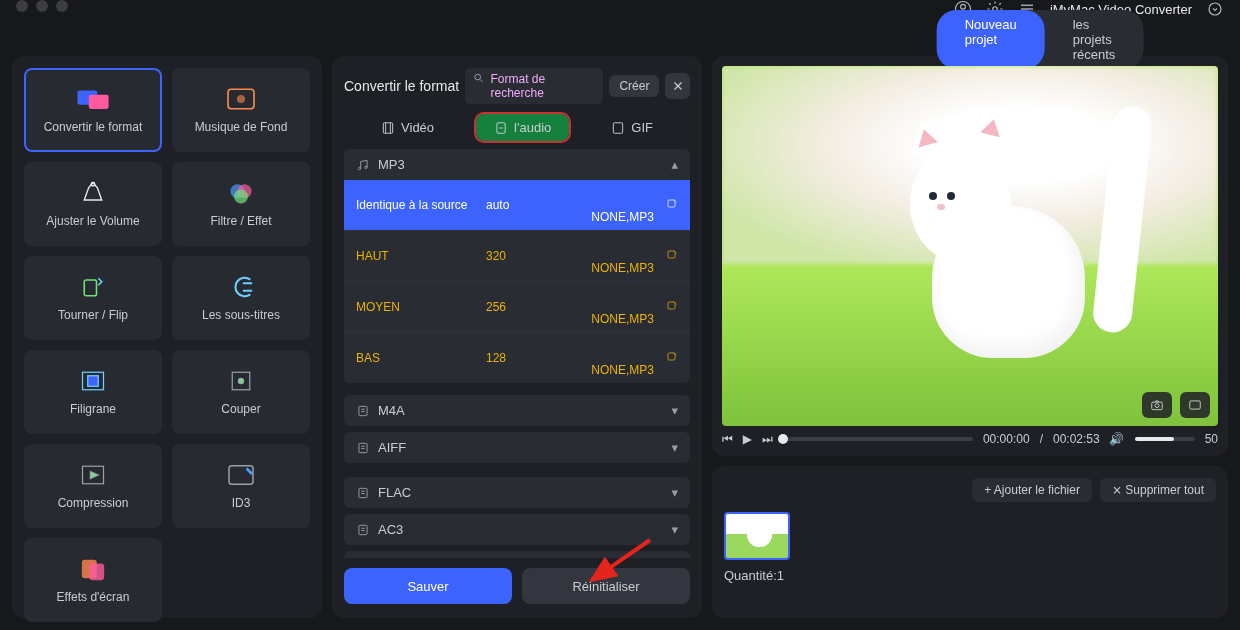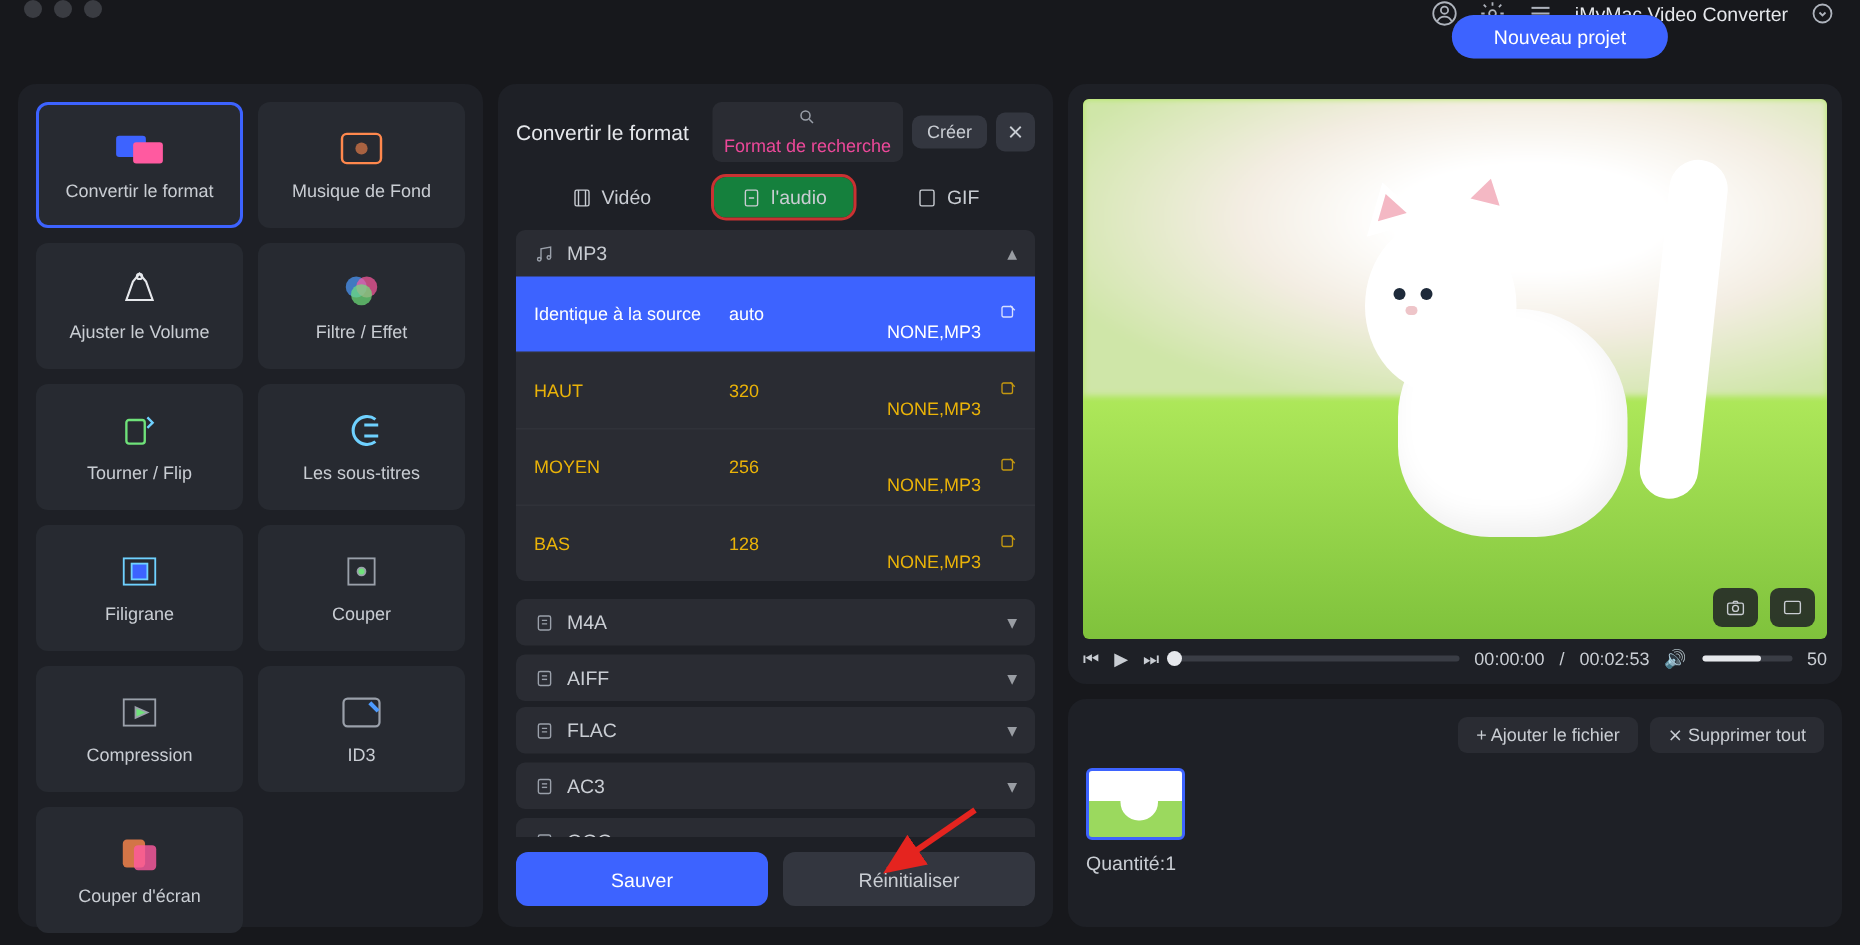--- a/index.html
+++ b/index.html
@@ -62,23 +62,23 @@
   color: #c9cdd3;
 }
 .tool.selected { border: 2px solid #3d63ff; }
 .tool .ticon { width: 34px; height: 26px; display:flex; align-items:center; justify-content:center; }
 
 
 .formatpanel { width: 370px; padding: 12px 12px 14px 12px; display:flex; flex-direction:column; }
 .fhead { display:flex; align-items:center; gap: 6px; margin-bottom: 10px; }
 .fhead .title { flex: 0 0 auto; font-size: 14px; color: #e6e8ec; margin-right: auto;}
 .searchwrap {
-  display:flex; align-items:center; gap:6px;
+  display:flex; gap:6px;
   background:#2a2c33; border-radius:6px; padding:4px 8px;
-  font-size: 12px; color:#ec4899;flex-direction:column;
+  font-size: 12px; color:#f0abfc;
 }
 .smbtn {
   background:#33363f; border-radius:6px; padding:4px 10px;
   font-size:12px; cursor:pointer;
 }
 .closebtn {
   background:#33363f; border-radius:6px; width:26px; height:26px;
   display:flex; align-items:center; justify-content:center; cursor:pointer;
 }
 .fmt-tabs { display:flex; gap: 24px; justify-content:center; margin-bottom: 8px;}
@@ -213,20 +213,21 @@
 <body>
 
 <div class="topbar">
   <div class="traffic">
     <div class="dot"></div>
     <div class="dot"></div>
     <div class="dot"></div>
   </div>
   <div class="seg">
     <div class="tab active">Nouveau projet</div>
+    <div class="tab">les projets récents</div>
   </div>
   <div class="topright">
     <div class="icbtn">
       <svg width="18" height="18" viewBox="0 0 24 24" fill="none" stroke="#aeb3bc" stroke-width="1.6">
           <circle cx="12" cy="12" r="10"></circle>
           <circle cx="12" cy="9" r="3.2"></circle>
           <path d="M5.5 19c1.5-3 4-4.2 6.5-4.2s5 1.2 6.5 4.2"></path>
         </svg>
     </div>
     <div class="icbtn">
@@ -347,21 +348,21 @@
           </div>
           <span>ID3</span>
         </div>
         <div class="tool">
           <div class="ticon">
             <svg width="30" height="26" viewBox="0 0 32 28" fill="none">
               <rect x="4" y="4" width="16" height="20" rx="3" fill="#ff884d" opacity=".8"></rect>
               <rect x="12" y="8" width="16" height="18" rx="3" fill="#ff5aa0" opacity=".8"></rect>
             </svg>
           </div>
-          <span>Couper d'écran</span>
+          <span>Effets d'écran</span>
         </div>
       </div>
   </div>
 
   <div class="panel formatpanel">
     <div class="fhead">
       <span class="title">Convertir le format</span>
       <div class="searchwrap">
         <svg width="12" height="12" viewBox="0 0 24 24" fill="none" stroke="#9aa0aa" stroke-width="2">
             <circle cx="10" cy="10" r="6"></circle>
@@ -468,21 +469,21 @@
             <div class="ghead">
               <svg width="14" height="14" viewBox="0 0 24 24" fill="none" stroke="#9aa0aa" stroke-width="1.6">
                 <rect x="5" y="4" width="14" height="16" rx="2"></rect>
                 <line x1="9" y1="9" x2="15" y2="9"></line>
                 <line x1="9" y1="13" x2="15" y2="13"></line>
               </svg>
               <span>AIFF</span>
               <span class="chev">▾</span>
             </div>
           </div>
-          <div class="fmtgroup" style="margin-top: 4px;">
+          <div class="fmtgroup" style="margin-top: 14px;">
             <div class="ghead">
               <svg width="14" height="14" viewBox="0 0 24 24" fill="none" stroke="#9aa0aa" stroke-width="1.6">
                 <rect x="5" y="4" width="14" height="16" rx="2"></rect>
                 <line x1="9" y1="9" x2="15" y2="9"></line>
                 <line x1="9" y1="13" x2="15" y2="13"></line>
               </svg>
               <span>FLAC</span>
               <span class="chev">▾</span>
             </div>
           </div>

